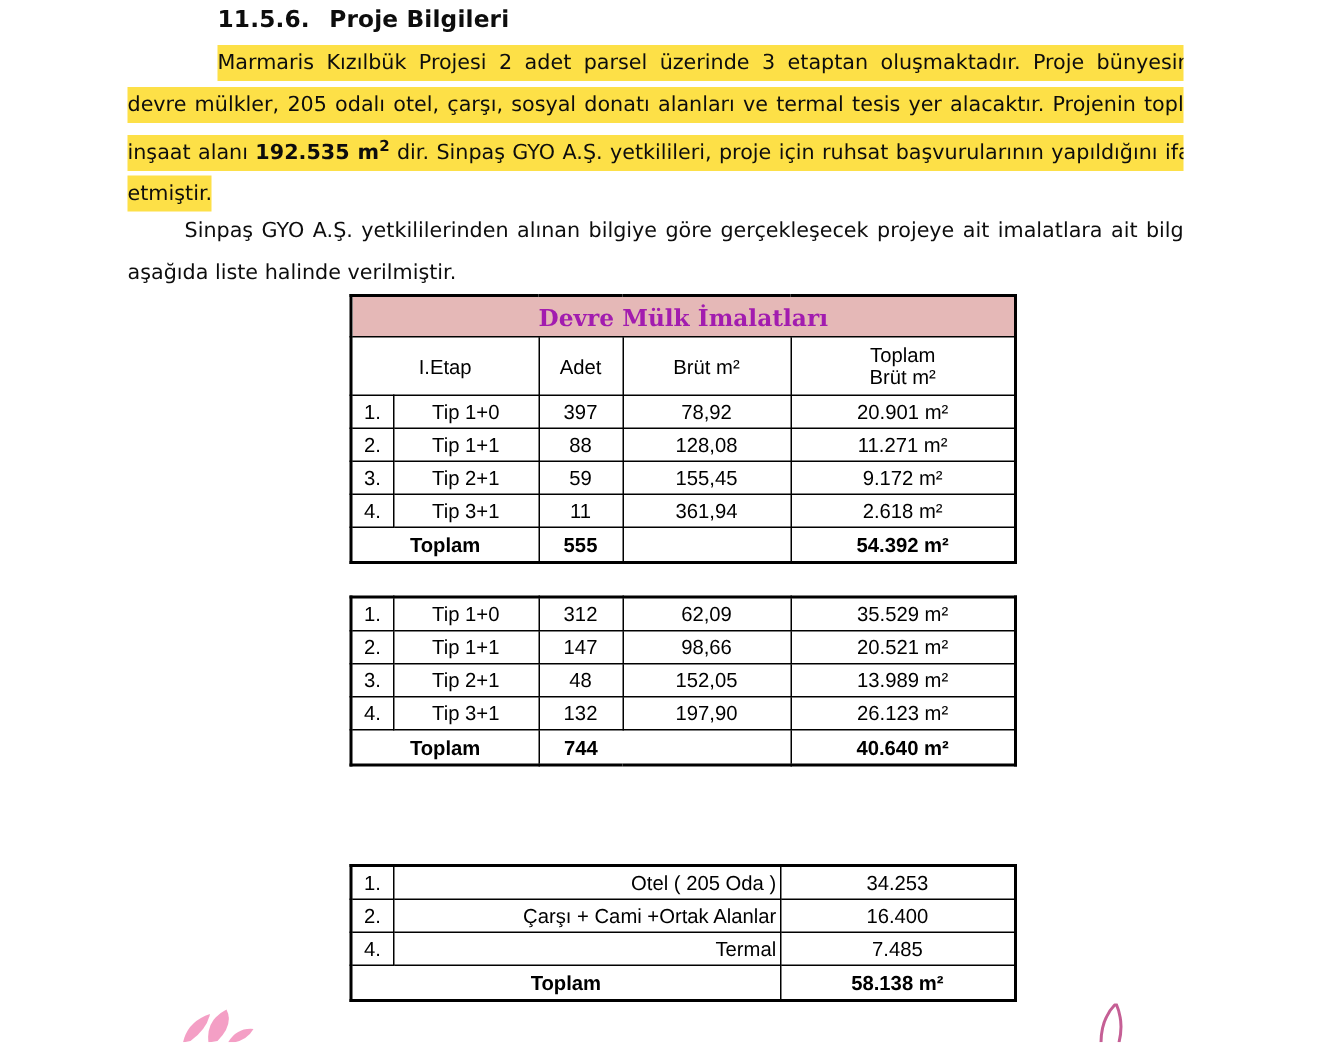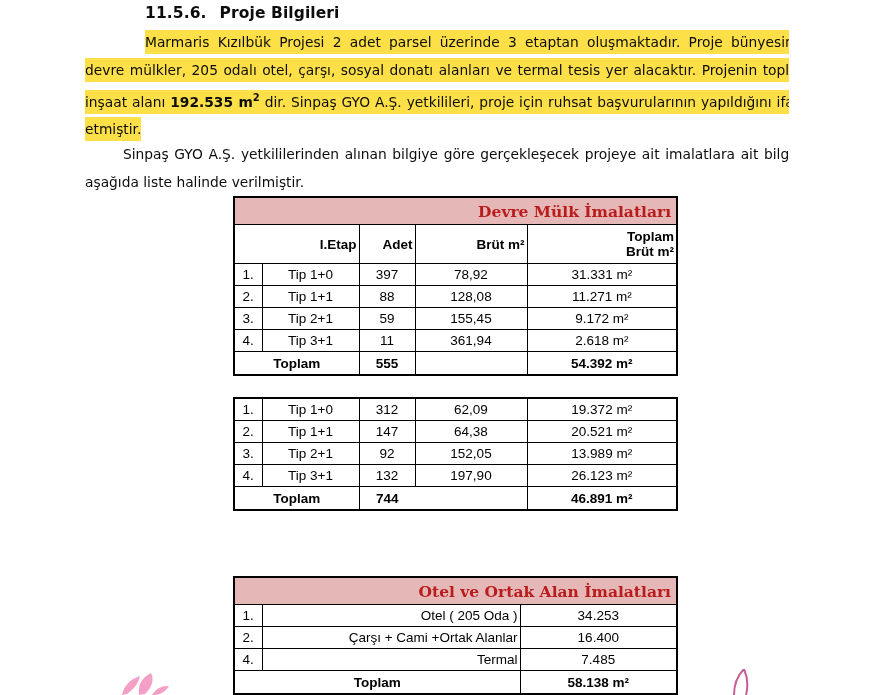--- a/index.html
+++ b/index.html
@@ -27,26 +27,26 @@
 
   table.tbl {
     position:absolute; left:233px; width:443px;
     border-collapse:collapse; table-layout:fixed;
     font-family:"Liberation Sans","DejaVu Sans",sans-serif;
     font-size:13.5px; color:#000;
     border:2px solid #000;
   }
   .tbl td { border:1px solid #000; text-align:center; padding:0 2px; height:21px; overflow:hidden; }
   .tbl .title-cell {
-    background:#e5b8b7; color:#b91c1c;
+    background:#e5b8b7; color:#a21caf;
     font-family:"DejaVu Serif","Liberation Serif",serif;
-    font-weight:bold; font-size:15.5px; text-align:right;
+    font-weight:bold; font-size:15.5px; text-align:center;
     padding:1px 5px; height:24px;
   }
-  .tbl .head td { font-weight:bold; height:38px;text-align:right; }
+  .tbl .head td { font-weight:normal; height:38px; }
   .tbl .total td { font-weight:bold; height:22px; }
   .tbl td.left { text-align:right; padding-left:5px; }
   .tbl td.nbr { border-right:none; }
   .tbl td.nbl { border-left:none; }
   .t1 { top:196px; }
   .t2 { top:397px; }
   .t3 { top:576px; }
 
   .deco { position:absolute; bottom:0; }
   .deco-left  { left:112px; width:58px; height:25px; }
@@ -84,21 +84,21 @@
       <td>
         <div>Toplam</div>
         <div>Brüt m²</div>
       </td>
     </tr>
     <tr>
       <td>1.</td>
       <td>Tip 1+0</td>
       <td>397</td>
       <td>78,92</td>
-      <td>31.331 m²</td>
+      <td>20.901 m²</td>
     </tr>
     <tr>
       <td>2.</td>
       <td>Tip 1+1</td>
       <td>88</td>
       <td>128,08</td>
       <td>11.271 m²</td>
     </tr>
     <tr>
       <td>3.</td>
@@ -130,62 +130,59 @@
         <col style="width:56px">
         <col style="width:112px">
         <col style="width:150px">
       </colgroup>
     <tbody>
     <tr>
       <td>1.</td>
       <td>Tip 1+0</td>
       <td>312</td>
       <td>62,09</td>
-      <td>19.372 m²</td>
+      <td>35.529 m²</td>
     </tr>
     <tr>
       <td>2.</td>
       <td>Tip 1+1</td>
       <td>147</td>
-      <td>64,38</td>
+      <td>98,66</td>
       <td>20.521 m²</td>
     </tr>
     <tr>
       <td>3.</td>
       <td>Tip 2+1</td>
-      <td>92</td>
+      <td>48</td>
       <td>152,05</td>
       <td>13.989 m²</td>
     </tr>
     <tr>
       <td>4.</td>
       <td>Tip 3+1</td>
       <td>132</td>
       <td>197,90</td>
       <td>26.123 m²</td>
     </tr>
     <tr class="total">
       <td colspan="2">Toplam</td>
       <td class="nbr">744</td>
       <td class="nbl"></td>
-      <td>46.891 m²</td>
+      <td>40.640 m²</td>
     </tr>
   </tbody>
     </table>
 
   <table class="tbl t3">
     <colgroup>
         <col style="width:28px">
         <col style="width:258px">
         <col style="width:157px">
       </colgroup>
     <tbody>
-        <tr>
-      <td colspan="3" class="title-cell">Otel ve Ortak Alan İmalatları</td>
-    </tr>
     <tr>
       <td>1.</td>
       <td class="left">Otel ( 205 Oda )</td>
       <td>34.253</td>
     </tr>
     <tr>
       <td>2.</td>
       <td class="left">Çarşı + Cami +Ortak Alanlar</td>
       <td>16.400</td>
     </tr>

